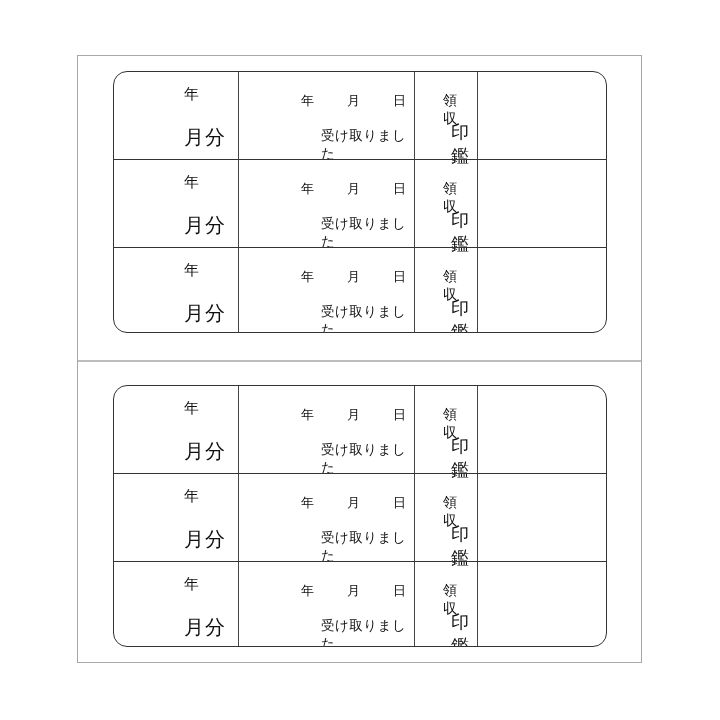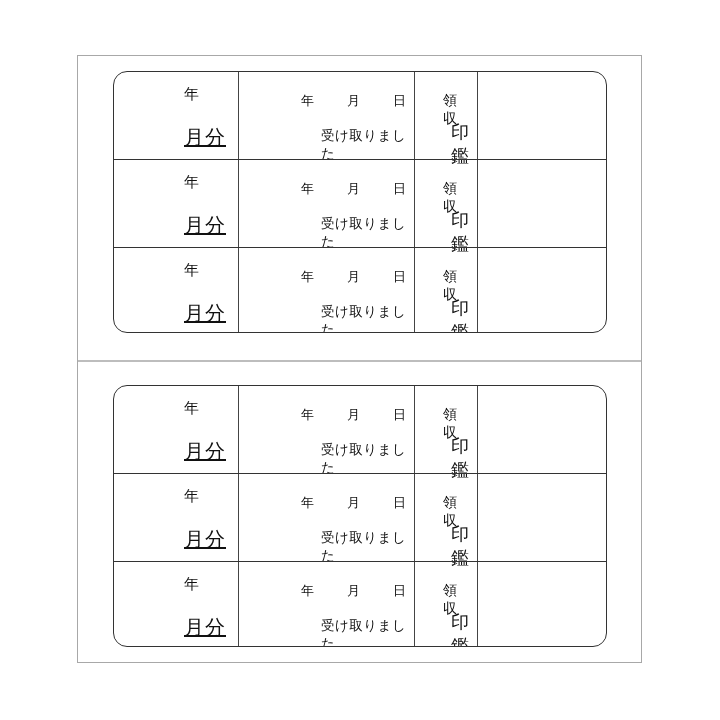--- a/index.html
+++ b/index.html
@@ -12,21 +12,21 @@
   .card { position:absolute; left:113px; width:494px; height:262px;
           border:1.3px solid #333; border-radius:14px; box-sizing:border-box; overflow:hidden; }
   .row { position:absolute; left:0; right:0; height:87.3px; box-sizing:border-box; }
   .row + .row { border-top:1.2px solid #333; }
   .cell { position:absolute; top:0; bottom:0; box-sizing:border-box; }
   .c1 { left:0; width:125px; border-right:1.2px solid #444; }
   .c2 { left:125px; width:176px; border-right:1.2px solid #444; }
   .c3 { left:301px; width:63px; border-right:1.2px solid #444; }
   .c4 { left:364px; right:0; }
   .year-label { position:absolute; left:70px; top:13px; font-size:15px; }
-  .month-label { position:absolute; left:70px; top:52px; font-size:20px; letter-spacing:1px;text-decoration:underline; }
+  .month-label { position:absolute; left:70px; top:52px; font-size:20px; letter-spacing:1px; }
   .date-row { position:absolute; left:62px; right:8px; top:20px; font-size:13px;
               display:flex; justify-content:space-between; }
   .received { position:absolute; left:62px; top:55px; font-size:13.5px; letter-spacing:0.5px;margin-left:20px; }
   .stamp1 { position:absolute; left:12px; top:20px; font-size:14px; letter-spacing:8px;margin-left:16px; }
   .stamp2 { position:absolute; left:12px; top:48px; font-size:18px; letter-spacing:8px;text-align:right; }
 </style>
 </head>
 <body>
 
 <div class="sheet">

